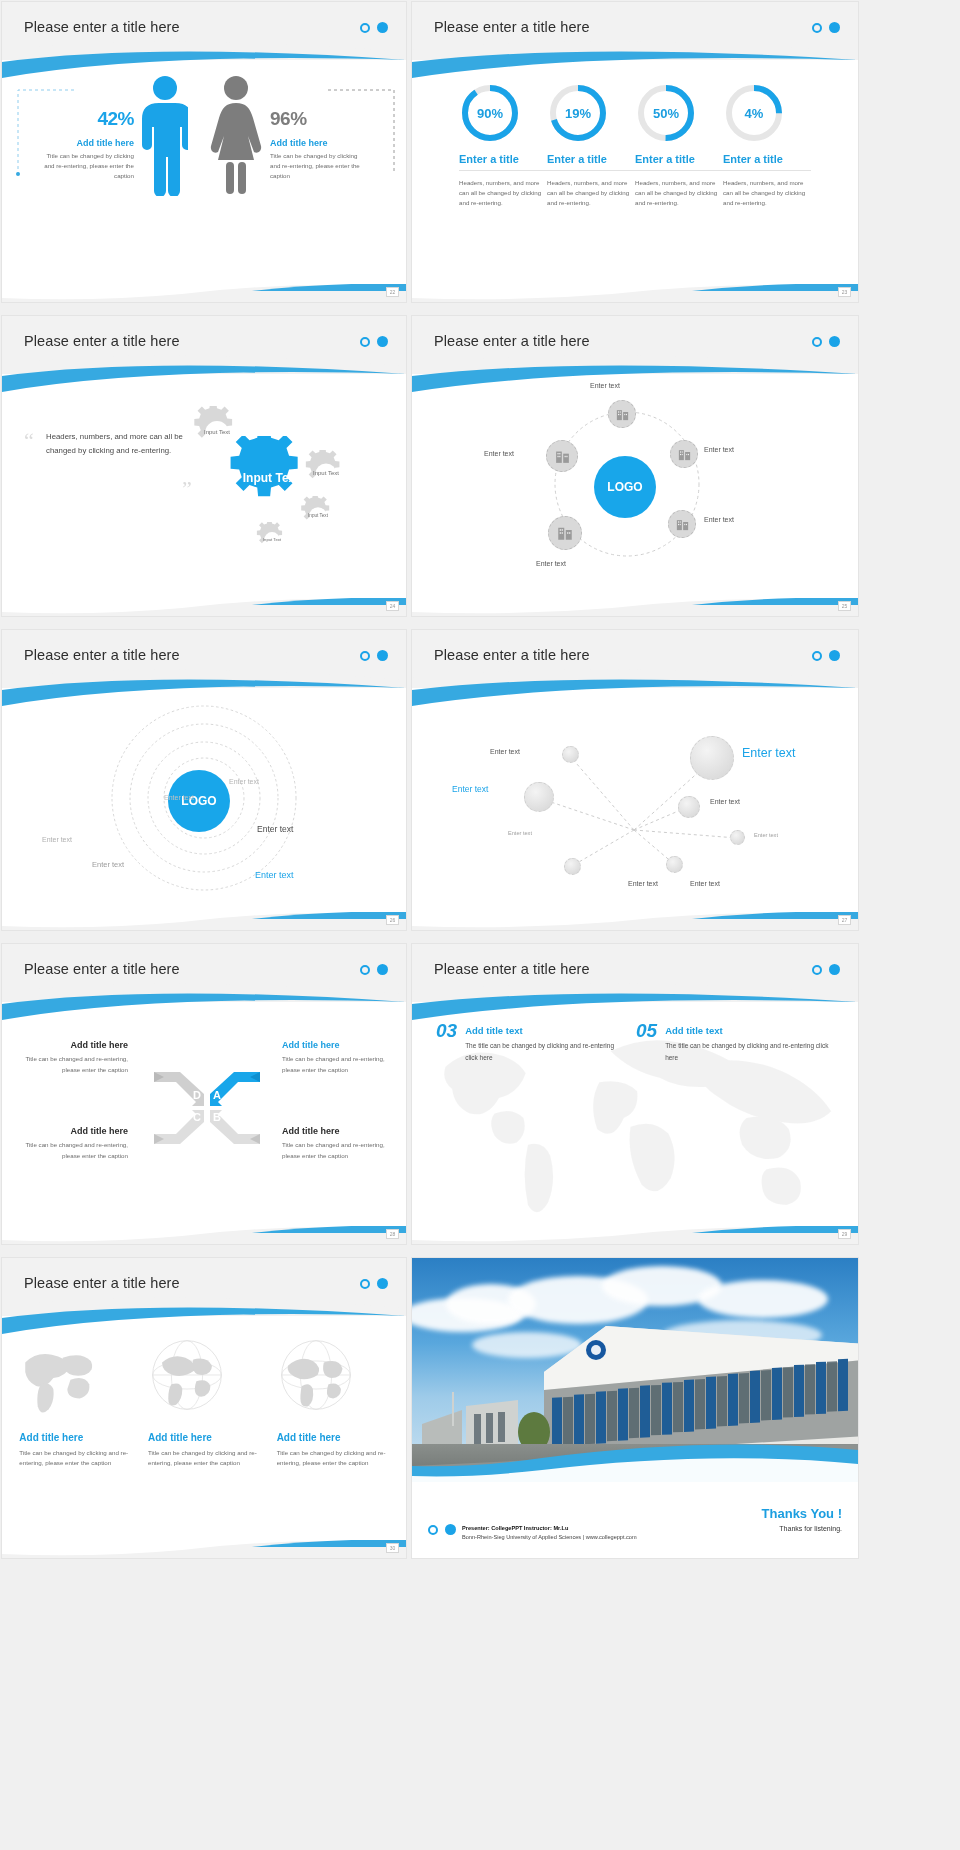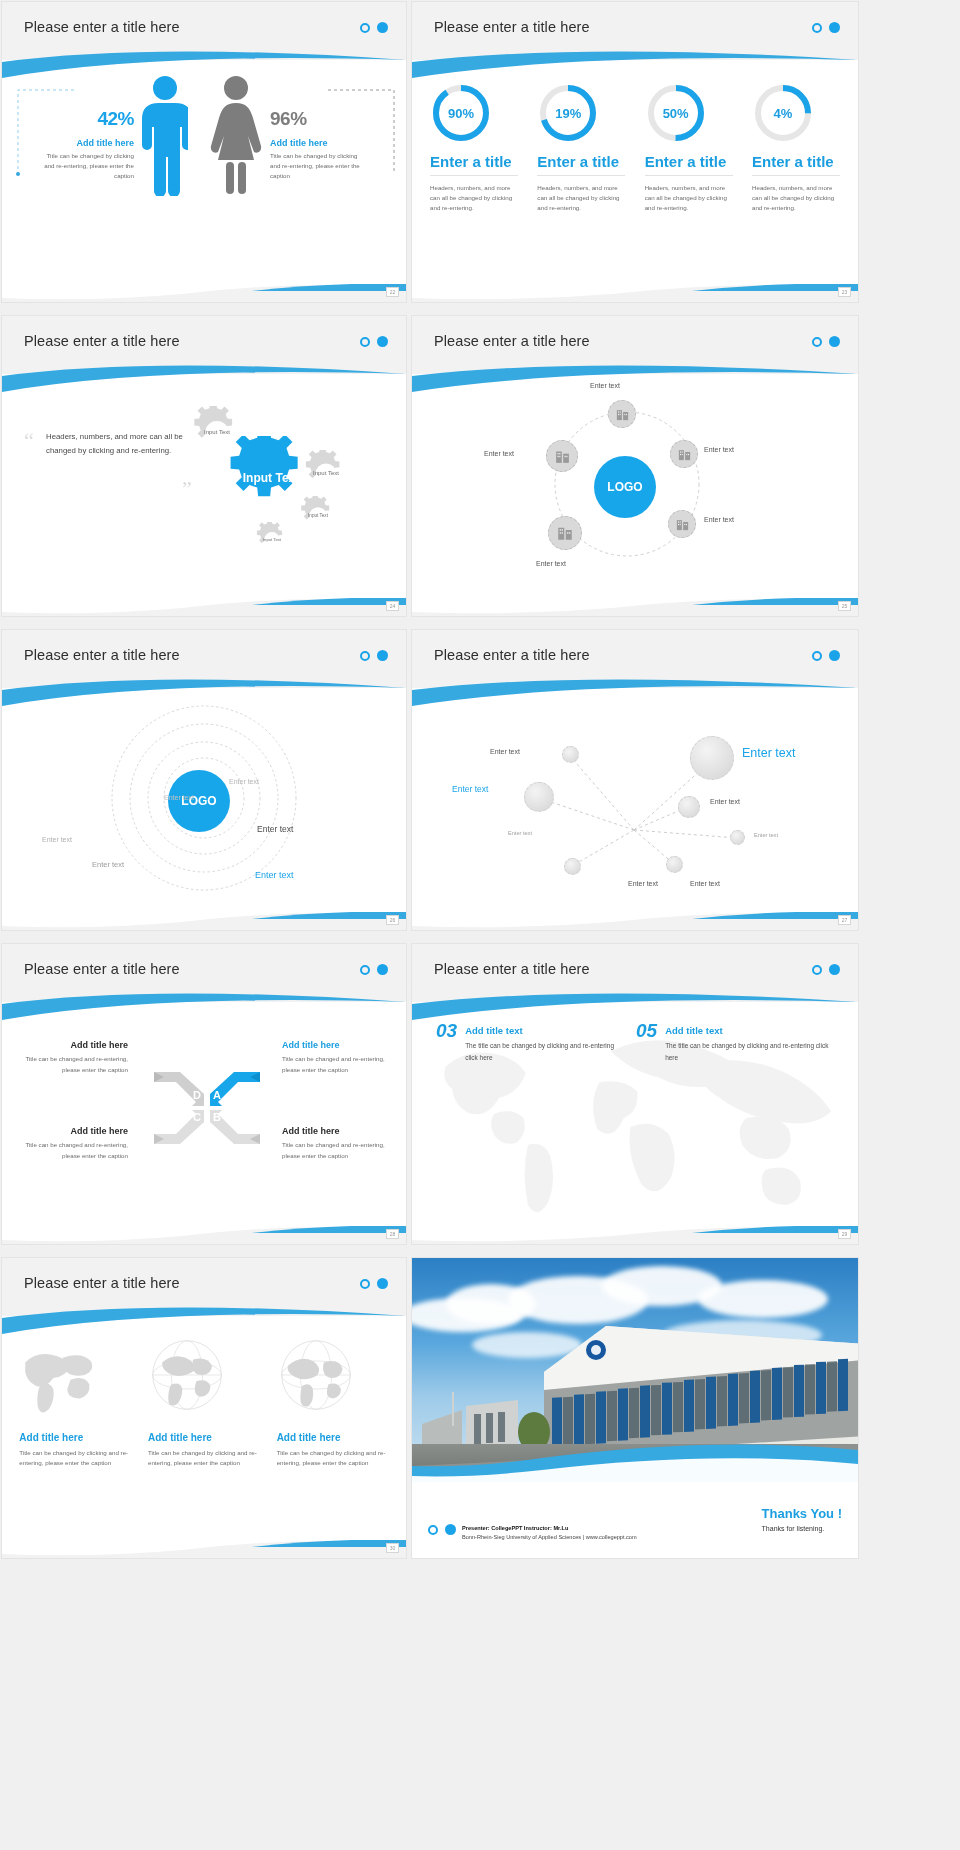--- a/index.html
+++ b/index.html
@@ -39,21 +39,21 @@
 
   
   .pct { font-size:19px; font-weight:bold; letter-spacing:-.5px; }
   .addtitle { font-size:9px; font-weight:bold; color:#1b9ee0; margin-bottom:3px; }
 
   
   .ring { position:relative; width:62px;height:62px; }
   .ring svg { transform:rotate(-90deg); }
   .ring .lbl { position:absolute; inset:0; display:flex; align-items:center;
                justify-content:center; font-size:13px; font-weight:bold; color:#1b9ee0; }
-  .col-ttl { font-size:15px; font-weight:bold; color:#1b9ee0;
+  .col-ttl { font-size:11px; font-weight:bold; color:#1b9ee0;
              padding-bottom:5px; border-bottom:1px solid #e2e2e2; margin:9px 0 7px; }
 
   
   .gear-txt { position:absolute; inset:0; display:flex; flex-direction:column;
               align-items:center; justify-content:center; text-align:center;
               font-size:6px; color:#6d6d6d; line-height:1.25; }
   .gear-txt.big { font-size:12px; font-weight:bold; color:#fff; line-height:1.15; }
 
   .quote { font-size:22px; color:#dcdcdc; font-family:"Liberation Serif",serif; line-height:.6; }
 
@@ -77,21 +77,21 @@
   .globe { width:78px;height:78px; }
 
   
   .photo { position:absolute; left:0; top:0; width:100%; height:224px; overflow:hidden; }
   .sky { position:absolute; inset:0;
          background:linear-gradient(#2b7fc4 0%, #59a7dd 38%, #9ecbe9 62%, #cfe4f2 100%); }
   .cloud { position:absolute; background:#fff; border-radius:50%; filter:blur(2.5px); opacity:.92; }
   .bldg { position:absolute; }
   .ground { position:absolute; left:0; bottom:0; width:100%; height:38px;
             background:linear-gradient(#8a8f8c,#6d726f); }
-  .thanks { position:absolute; right:16px; bottom:26px; }
+  .thanks { position:absolute; right:16px; bottom:26px; text-align:right; }
   .thanks .t1 { color:#1b9ee0; font-size:13px; font-weight:bold; }
   .thanks .t2 { color:#333; font-size:7px; margin-top:4px; }
   .pres { position:absolute; left:50px; bottom:16px; font-size:5.6px; color:#333; line-height:1.6; }
   .pres b { color:#111; }
 </style>
 </head>
 <body>
 
 <div id="sheet">
 
@@ -159,21 +159,21 @@
         <div class="dot-o"></div>
         <div class="dot-f"></div>
       </div>
     </div>
     <div class="curve">
       <svg viewBox="0 0 446 46" preserveAspectRatio="none">
         <path d="M0 46 L0 12 Q170 -6 446 14 L446 0 L0 0 Z" fill="#f2f2f2"></path>
         <path d="M0 46 L0 24 Q170 4 446 22 Q170 14 0 40 Z" fill="#36a9e1"></path>
       </svg>
     </div>
-    <div class="body" style="display:flex;justify-content:space-between;padding:22px 18px 0">
+    <div class="body" style="display:flex;justify-content:center;padding:22px 18px 0">
 
       <div style="width:88px">
         <div class="ring">
           <svg width="62" height="62" viewBox="0 0 62 62">
             <circle cx="31" cy="31" r="25" fill="none" stroke="#e6e6e6" stroke-width="6"></circle>
             <circle cx="31" cy="31" r="25" fill="none" stroke="#1aa3e8" stroke-width="6" stroke-dasharray="141.4 157.1" stroke-linecap="butt"></circle>
           </svg>
           <div class="lbl">90%</div>
         </div>
         <div class="col-ttl">Enter a title</div>

